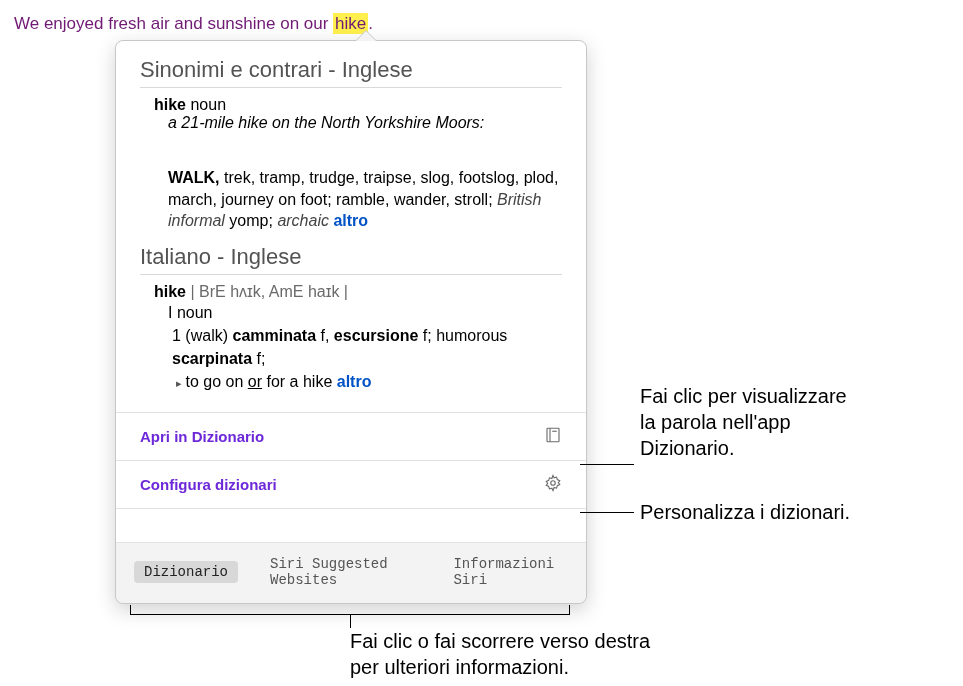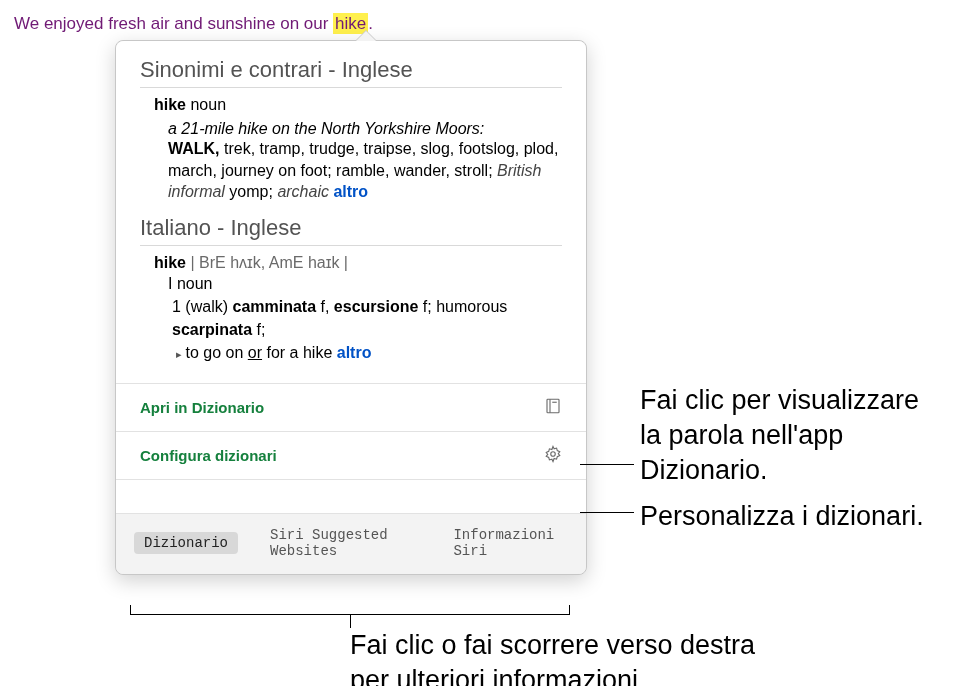--- a/index.html
+++ b/index.html
@@ -56,40 +56,40 @@
       border-bottom: 1px solid #d9d9d9;
       padding-bottom: 4px;
       margin-bottom: 8px;
     }
     .entry {
       padding: 0 0 12px 14px;
       font-size: 16px;
     }
     .headword { font-weight: 700; }
     .pos { font-weight: 400; color: #000; }
-    .example { font-style: italic; display: block; padding-left: 14px; margin-top: 6px;}
-    .synonyms { display: block; padding-left: 14px; line-height: 1.35; }
+    .example { font-style: italic; display: block; padding-left: 14px; margin-top: 0;}
+    .synonyms { display: block; padding-left: 14px; line-height: 1.35; margin-top: 35px; }
     .synonyms .lead { font-weight: 700; }
     .label-note { font-style: italic; color: #444; }
     .more-link { color: #0152c6; font-weight: 600; cursor: pointer; }
     .pron { color: #6a6a6a; }
     .def-block { padding-left: 14px; line-height: 1.45; }
     .num { color: #000; }
     .triangle { font-size: 11px; color: #555; margin-right: 4px;}
     .or-underline { text-decoration: underline; }
     .action-row {
       display: flex;
       justify-content: space-between;
       align-items: center;
       padding: 13px 24px;
       background: #fff;
       border-bottom: 1px solid #e2e2e2;
       font-size: 15px;
       font-weight: 600;
-      color: #15803d;
+      color: #6d28d9;
       cursor: pointer;
     }
     .action-icon svg { width: 18px; height: 18px; fill: none; stroke: #6b6b6b; stroke-width: 1.5; }
     .action-icon.cog svg { stroke: #6b6b6b; fill: #6b6b6b; }
     .spacer-row { height: 34px; background: #fff; border-bottom: 1px solid #e2e2e2; }
     .tab-bar {
       display: flex;
       gap: 22px;
       align-items: center;
       padding: 10px 18px 12px 18px;
@@ -104,21 +104,21 @@
       padding: 3px 10px;
       border-radius: 4px;
     }
     .tab.active {
       background: #d8d8d8;
       color: #222;
       font-weight: 500;
     }
     .callout {
       position: absolute;
-      font-size: 27px;
+      font-size: 20px;
       color: #000;
       line-height: 1.3;
     }
     .lead-line {
       position: absolute;
       background: #000;
       height: 1px;
     }
     .bracket {
       position: absolute;

